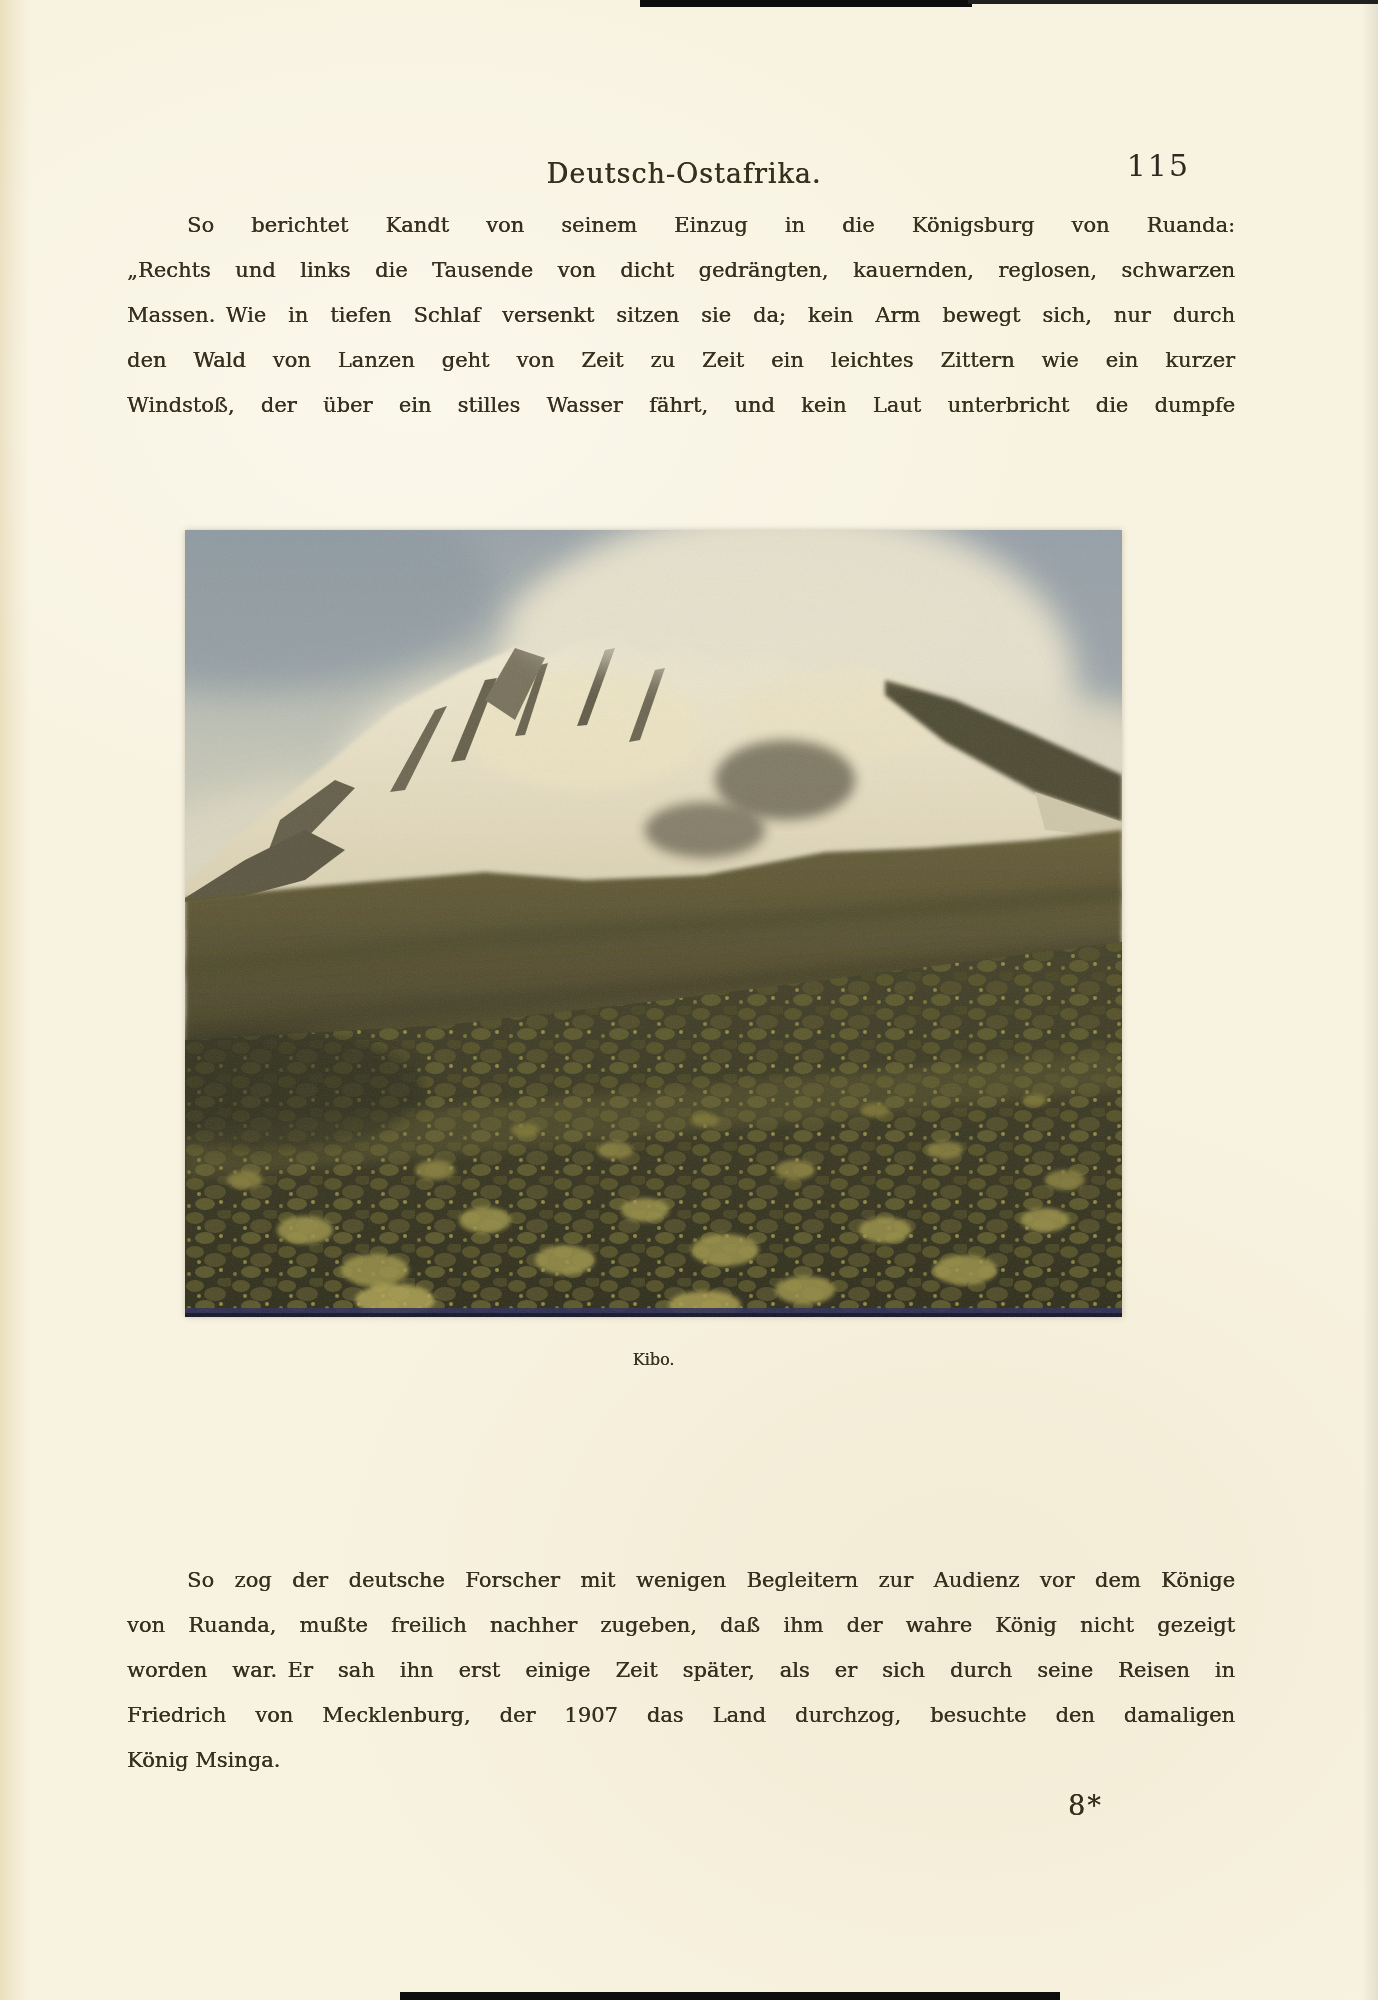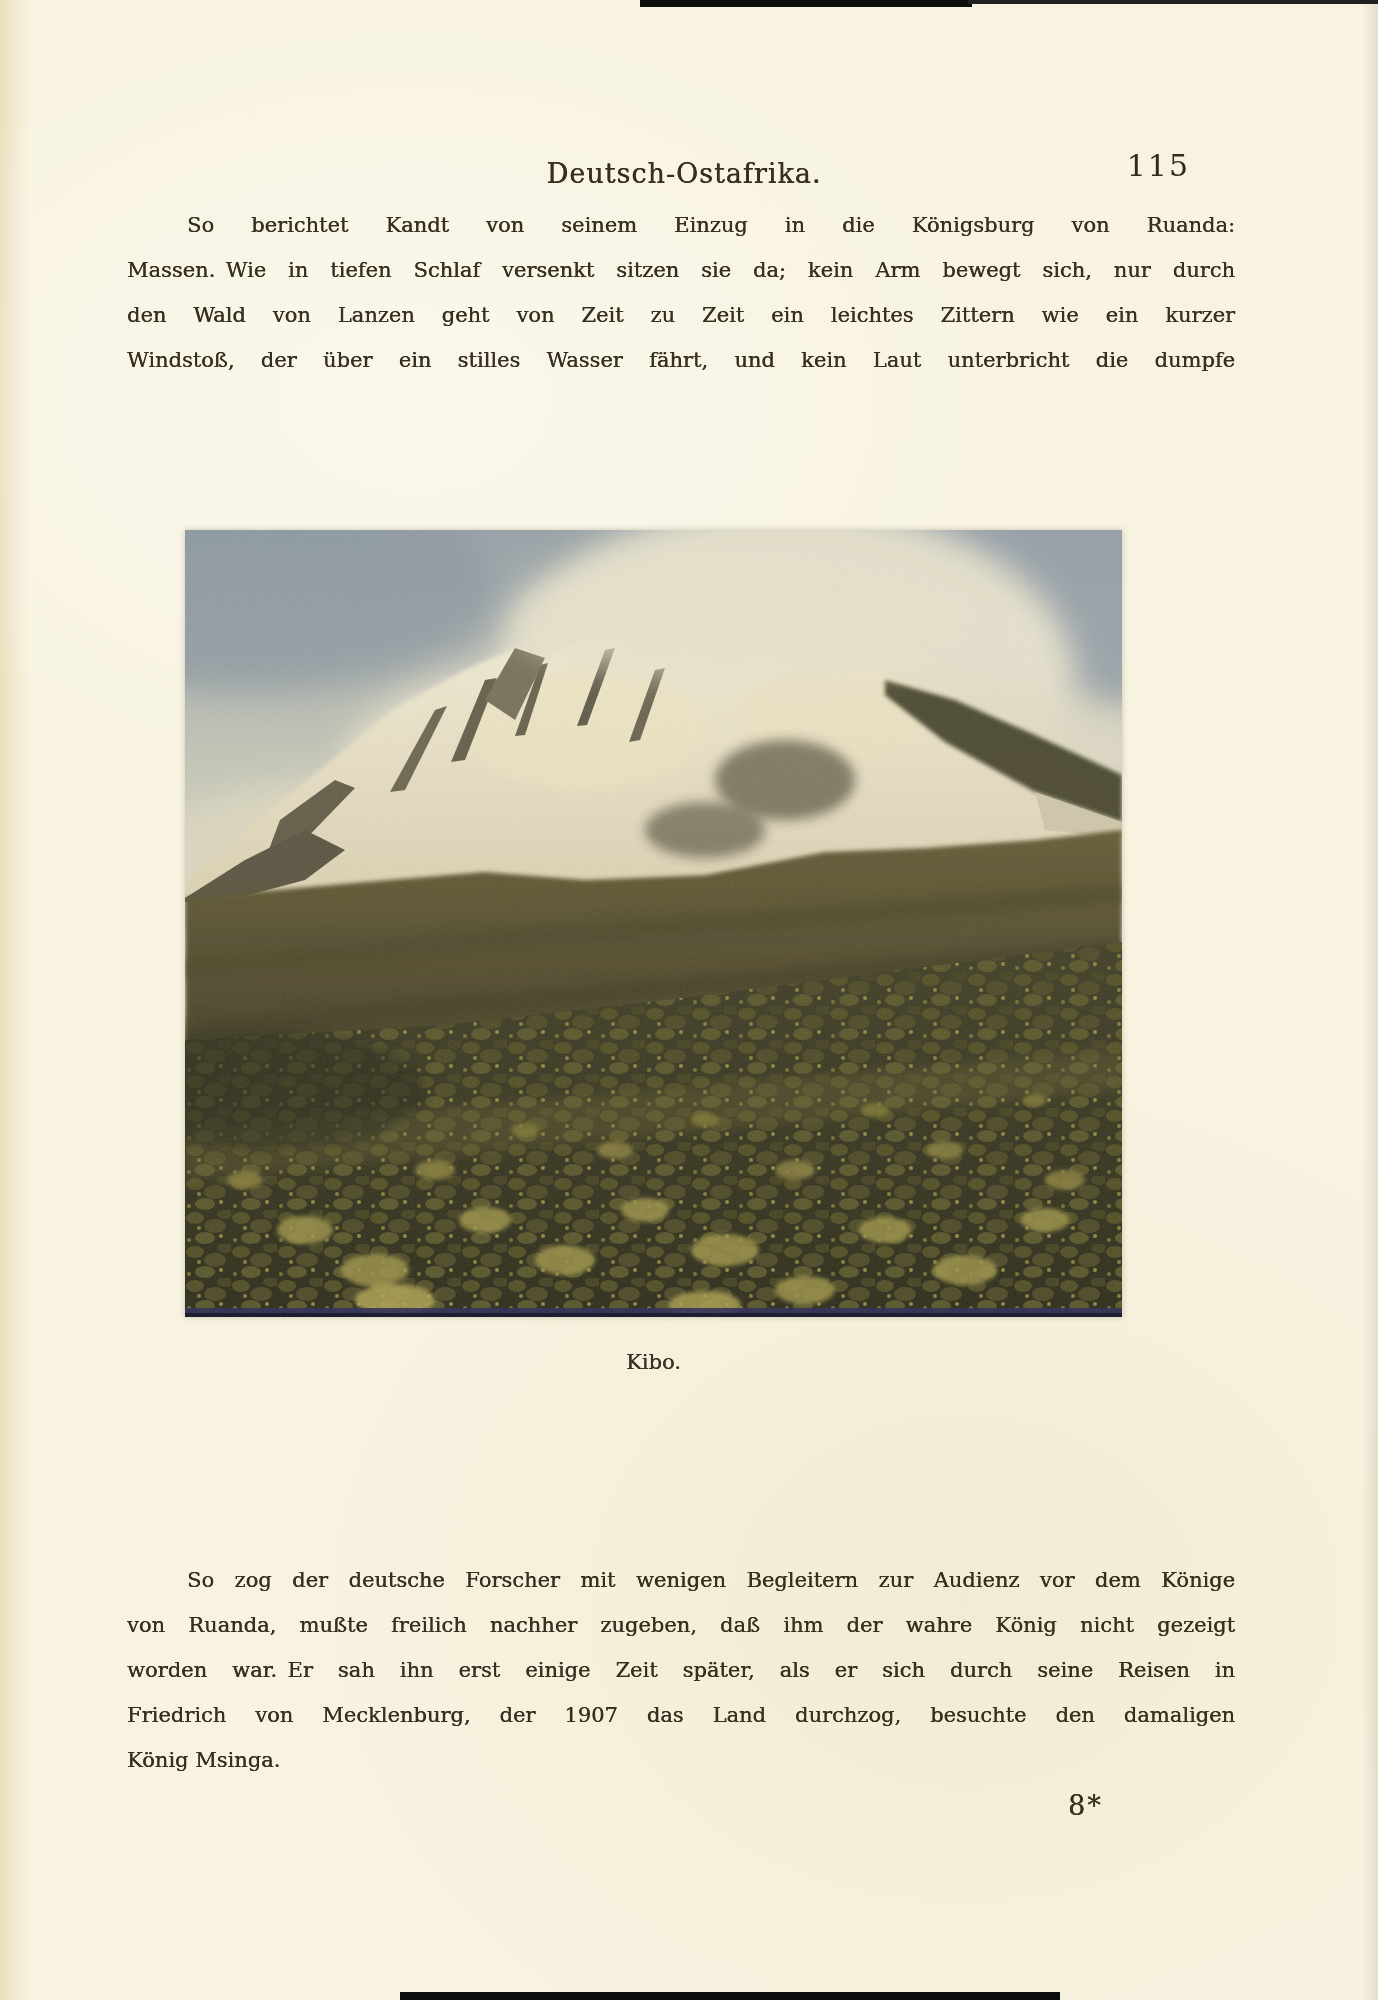--- a/index.html
+++ b/index.html
@@ -48,21 +48,21 @@
   #para3{top:1558px;}
 
   .figure{position:absolute;left:185px;top:530px;width:937px;}
   .photo-frame{
     position:relative;width:937px;height:787px;
     box-shadow:0 0 6px rgba(120,110,80,0.35);
   }
   .photo-frame svg{display:block;width:937px;height:787px;}
   .figure-caption{
     position:absolute;left:0;width:937px;top:820px;
-    text-align:center;font-size:21px;color:#3a3222;
+    text-align:center;font-size:16px;color:#3a3222;
     text-shadow:0.3px 0 0 currentColor;
   }
 
   .footer-mark{
     position:absolute;left:1068px;top:1790px;
     font-size:27px;letter-spacing:2px;
     text-shadow:0.3px 0 0 currentColor;
   }
 </style>
 </head>
@@ -74,20 +74,21 @@
   <div class="artifact top-b"></div>
   <div class="artifact bottom-a"></div>
 
   <div class="running-header">
     <span class="header-title">Deutsch-Ostafrika.</span>
     <span class="page-number">115</span>
   </div>
 
   <div class="text-block" id="para1">
     <div class="line jline indent">So berichtet Kandt von seinem Einzug in die Königsburg von Ruanda:</div>
+    <div class="line jline">„Rechts und links die Tausende von dicht gedrängten, kauernden, reglosen, schwarzen</div>
     <div class="line jline">Massen. Wie in tiefen Schlaf versenkt sitzen sie da; kein Arm bewegt sich, nur durch</div>
     <div class="line jline">den Wald von Lanzen geht von Zeit zu Zeit ein leichtes Zittern wie ein kurzer</div>
     <div class="line jline">Windstoß, der über ein stilles Wasser fährt, und kein Laut unterbricht die dumpfe</div>
   </div>
 
   <div class="figure">
     <div class="photo-frame">
       <svg viewBox="0 0 937 787" preserveAspectRatio="none">
         <defs>
           <linearGradient id="skyG" x1="0" y1="0" x2="0" y2="1">

